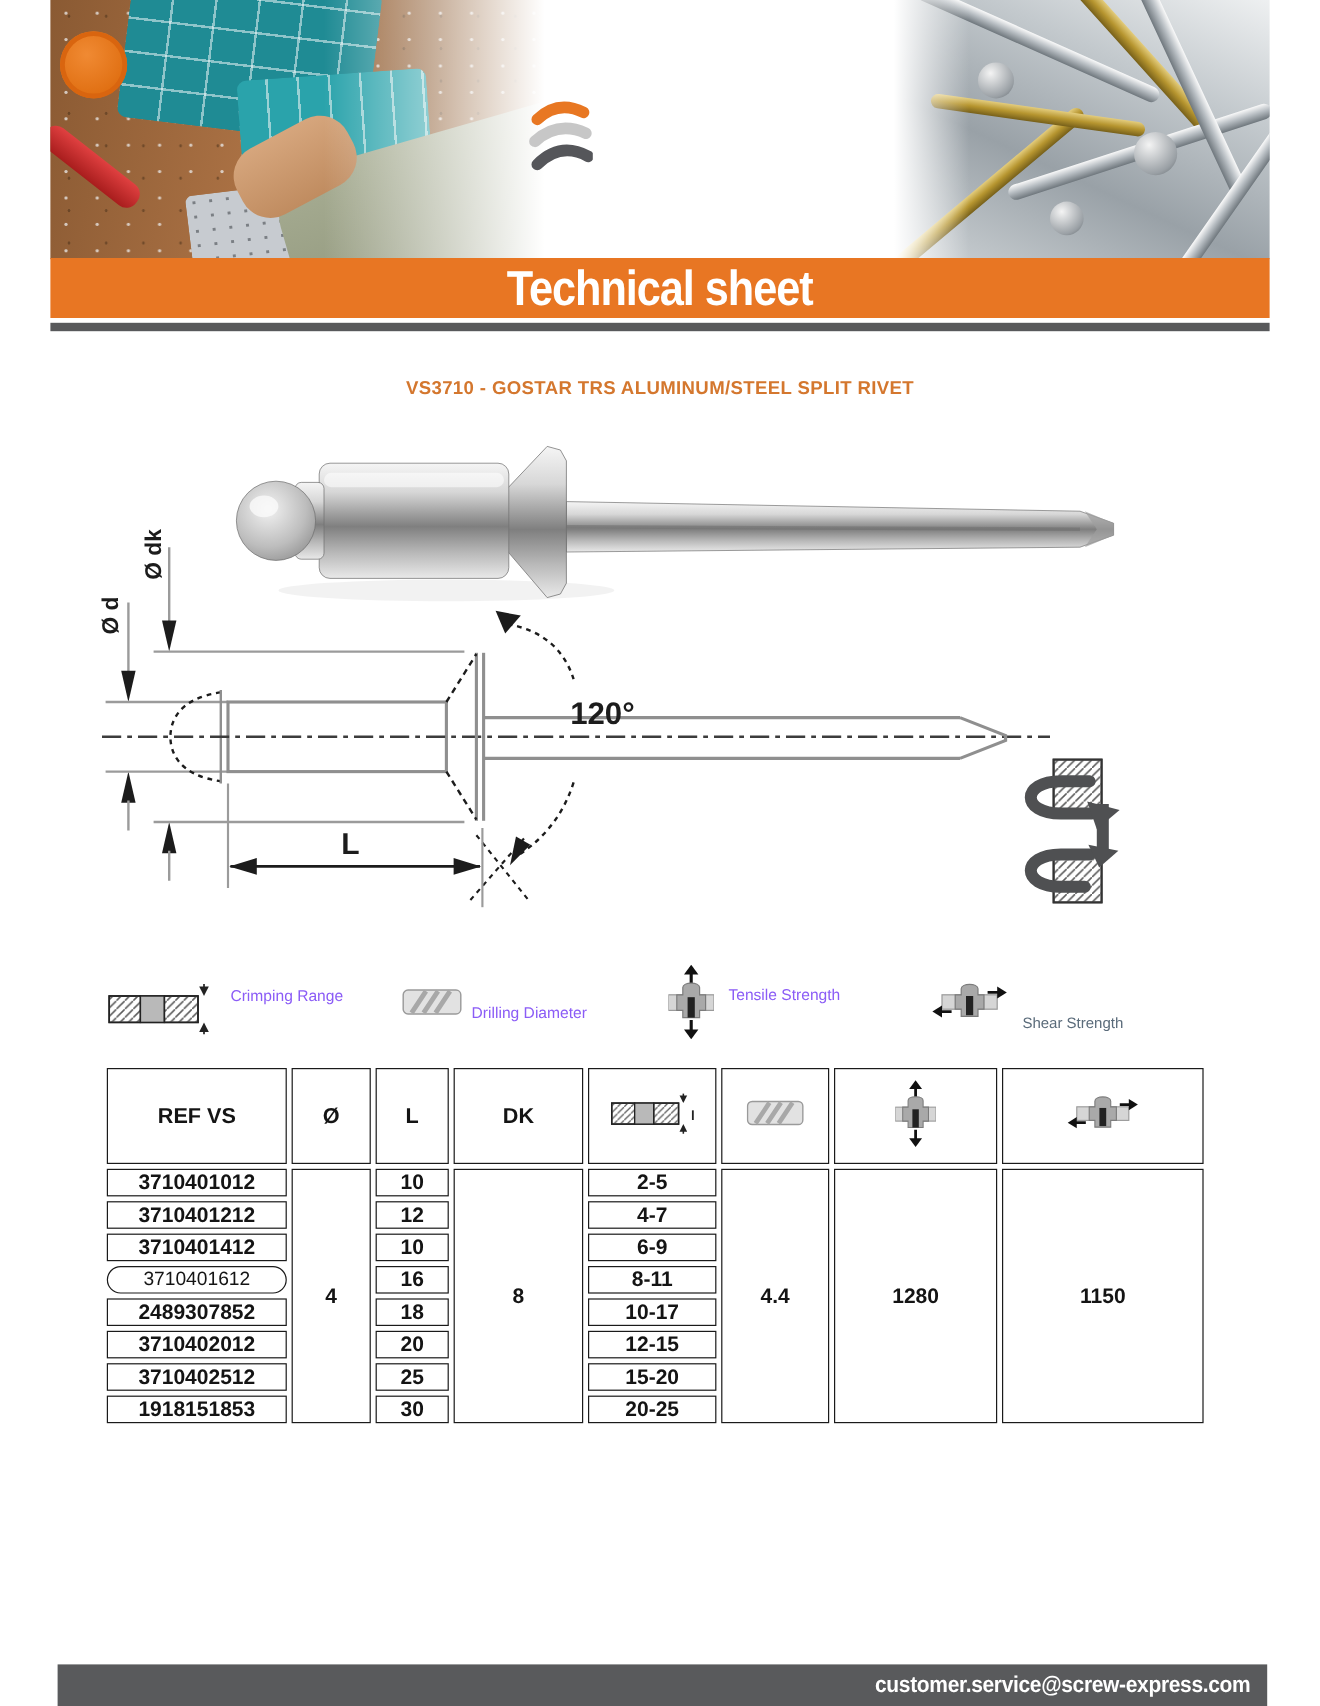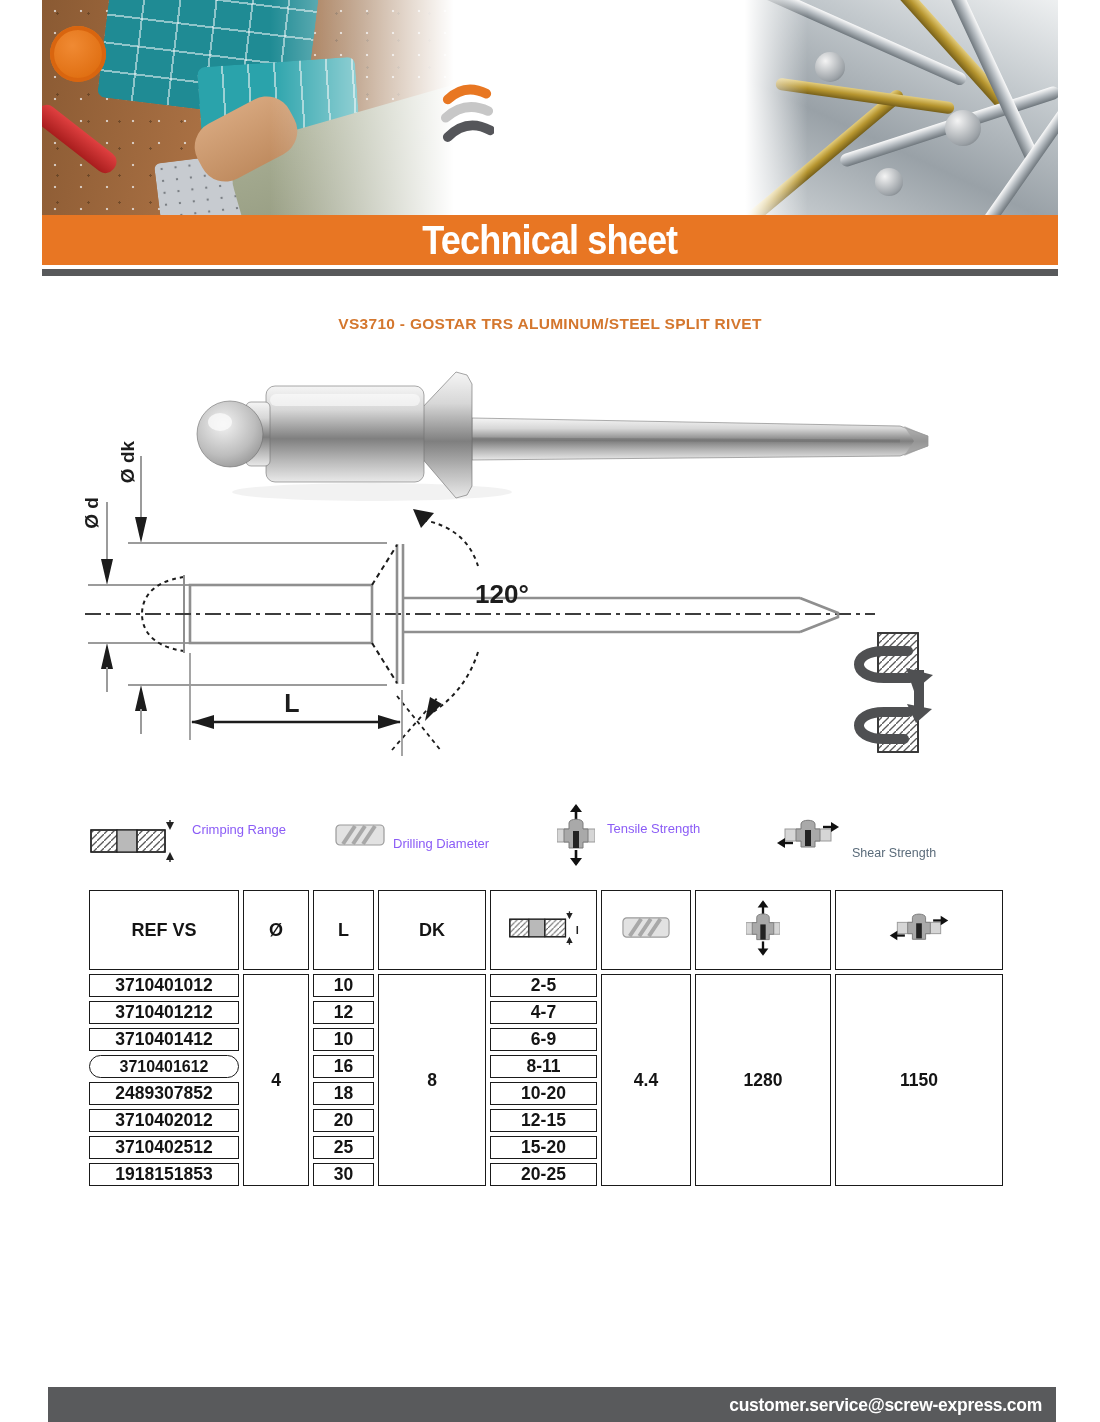--- a/index.html
+++ b/index.html
@@ -73,21 +73,21 @@
   #legend { top:800px; left:42px; width:1016px; height:76px; }
   .leg-label { position:absolute; color:#8b5cf6; font-size:13px; white-space:nowrap; }
   .leg-label.small { font-size:12.5px; color:#5a6b7a; }
 
   
   #spec-table { position:absolute; top:886px; left:85px; border-collapse:separate; border-spacing:4px; }
   #spec-table th, #spec-table td { border:1.6px solid #1a1a1a; background:#fff; text-align:center;
     vertical-align:middle; color:#141414; padding:0; }
   #spec-table th { height:80px; font-size:18px; font-weight:bold; }
   #spec-table td { height:20px; font-size:17.5px; font-weight:bold; }
-  #spec-table td.lite { font-weight:700; font-size:16px;border-radius:18px; }
+  #spec-table td.lite { font-weight:400; font-size:16px;border-radius:18px; }
   .cw0{width:150px}.cw1{width:66px}.cw2{width:61px}.cw3{width:108px}
   .cw4{width:107px}.cw5{width:90px}.cw6{width:136px}.cw7{width:168px}
 
   
   #footer-bar { top:1387px; left:48px; width:1008px; height:35px; background:#595a5c;
     display:flex; align-items:center; justify-content:flex-end; padding-right:14px; }
   #footer-bar a { color:#fff; font-size:19px; font-weight:bold; text-decoration:none;
     letter-spacing:-.3px; transform:scaleX(.92); transform-origin:right center; white-space:nowrap; }
 </style>
 </head>
@@ -348,21 +348,21 @@
       <td>6-9</td>
     </tr>
     <tr>
       <td class="lite">3710401612</td>
       <td>16</td>
       <td>8-11</td>
     </tr>
     <tr>
       <td>2489307852</td>
       <td>18</td>
-      <td>10-20</td>
+      <td>10-17</td>
     </tr>
     <tr>
       <td>3710402012</td>
       <td>20</td>
       <td>12-15</td>
     </tr>
     <tr>
       <td>3710402512</td>
       <td>25</td>
       <td>15-20</td>

